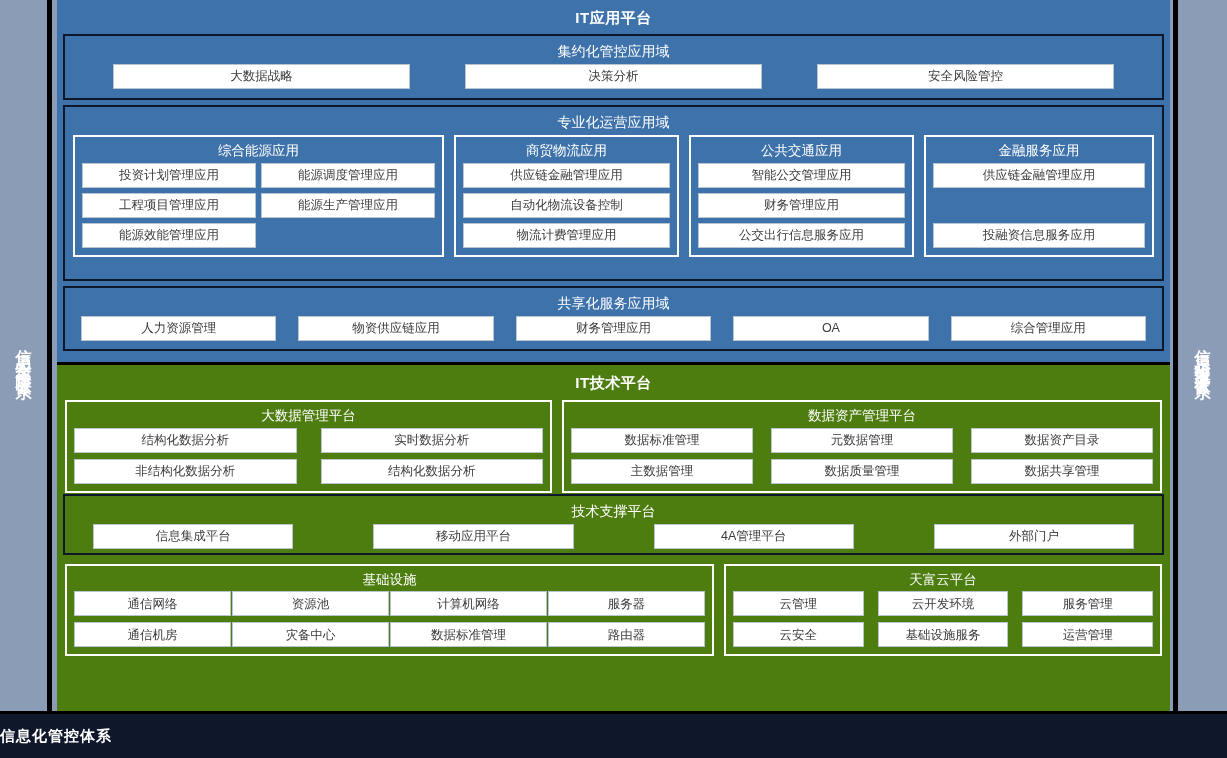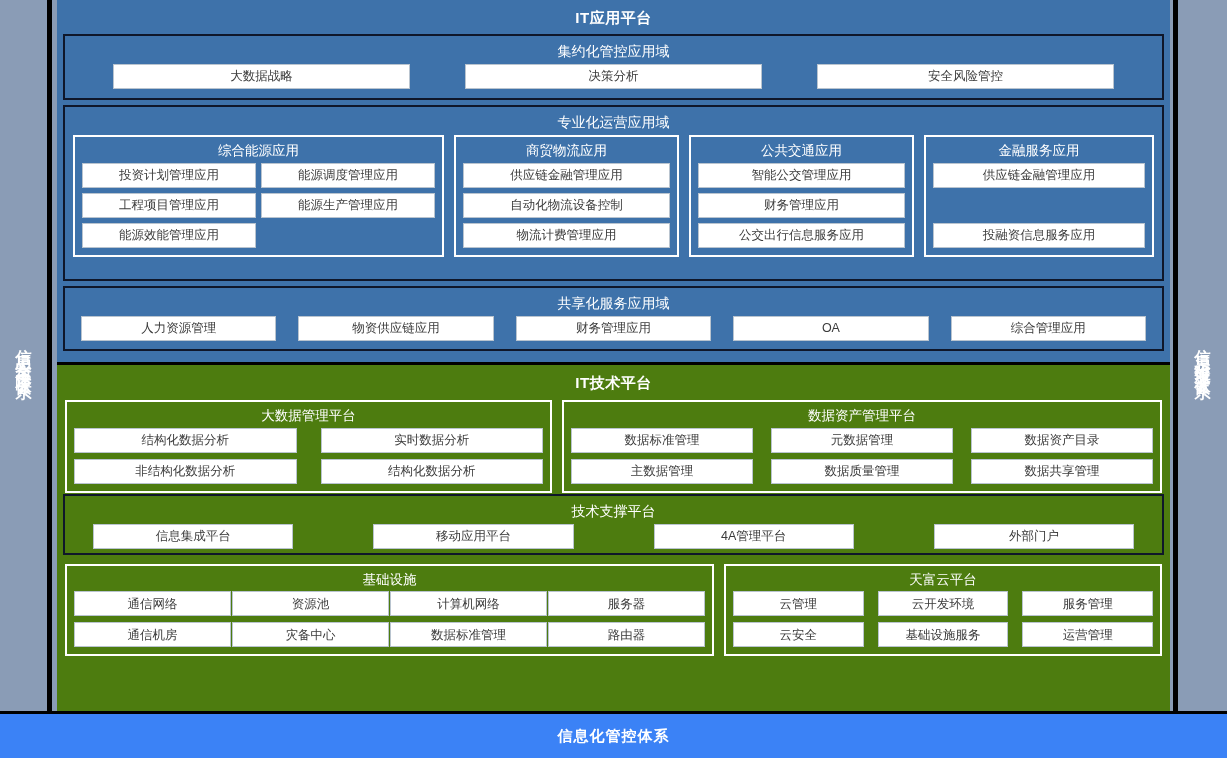--- a/index.html
+++ b/index.html
@@ -152,25 +152,25 @@
   }
   .band-chips-wide .chip { flex: 1; }
 
   
   .bottom-bar {
     position: absolute;
     left: 0;
     bottom: 0;
     width: 1227px;
     height: 47px;
-    background: #3b82f6;
+    background: #0f172a;
     border-top: 3px solid #000;
     display: flex;
     align-items: center;
-    justify-content: center;
+    justify-content: flex-start;
     z-index: 6;
   }
   .bottom-bar-text {
     color: #ffffff;
     font-size: 15px;
     font-weight: bold;
     letter-spacing: 1px;
   }
 </style>
 </head>

